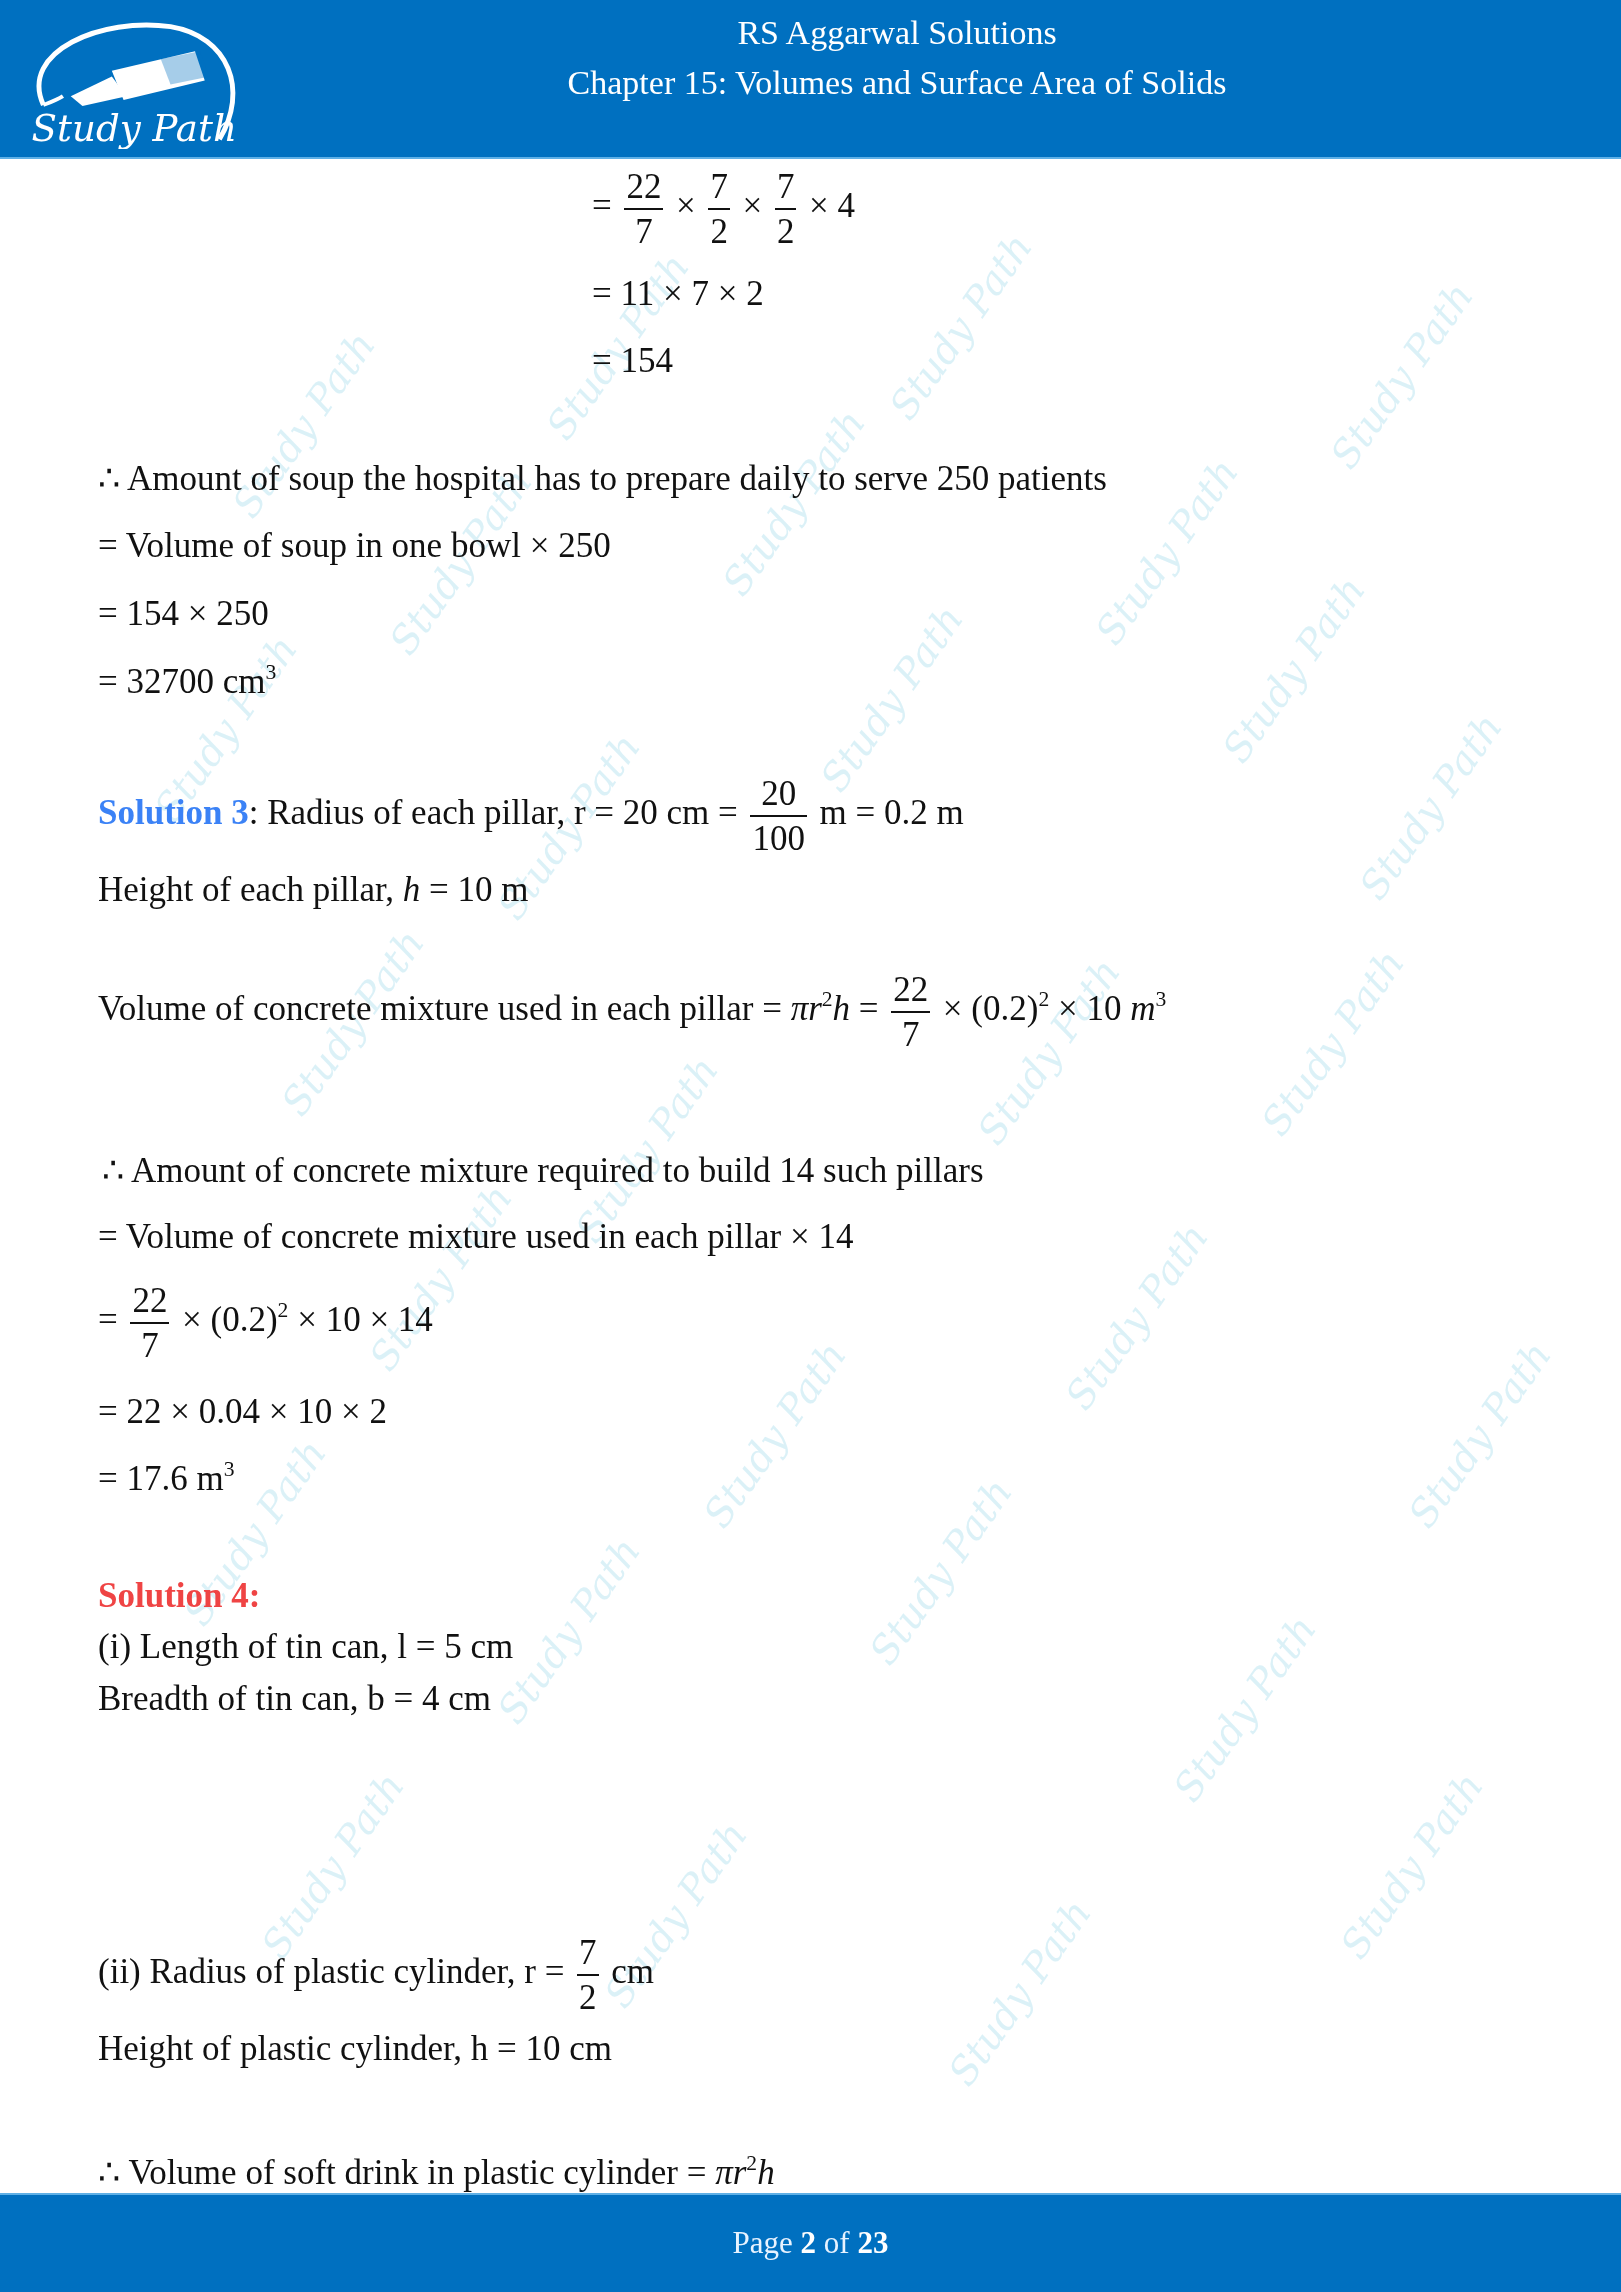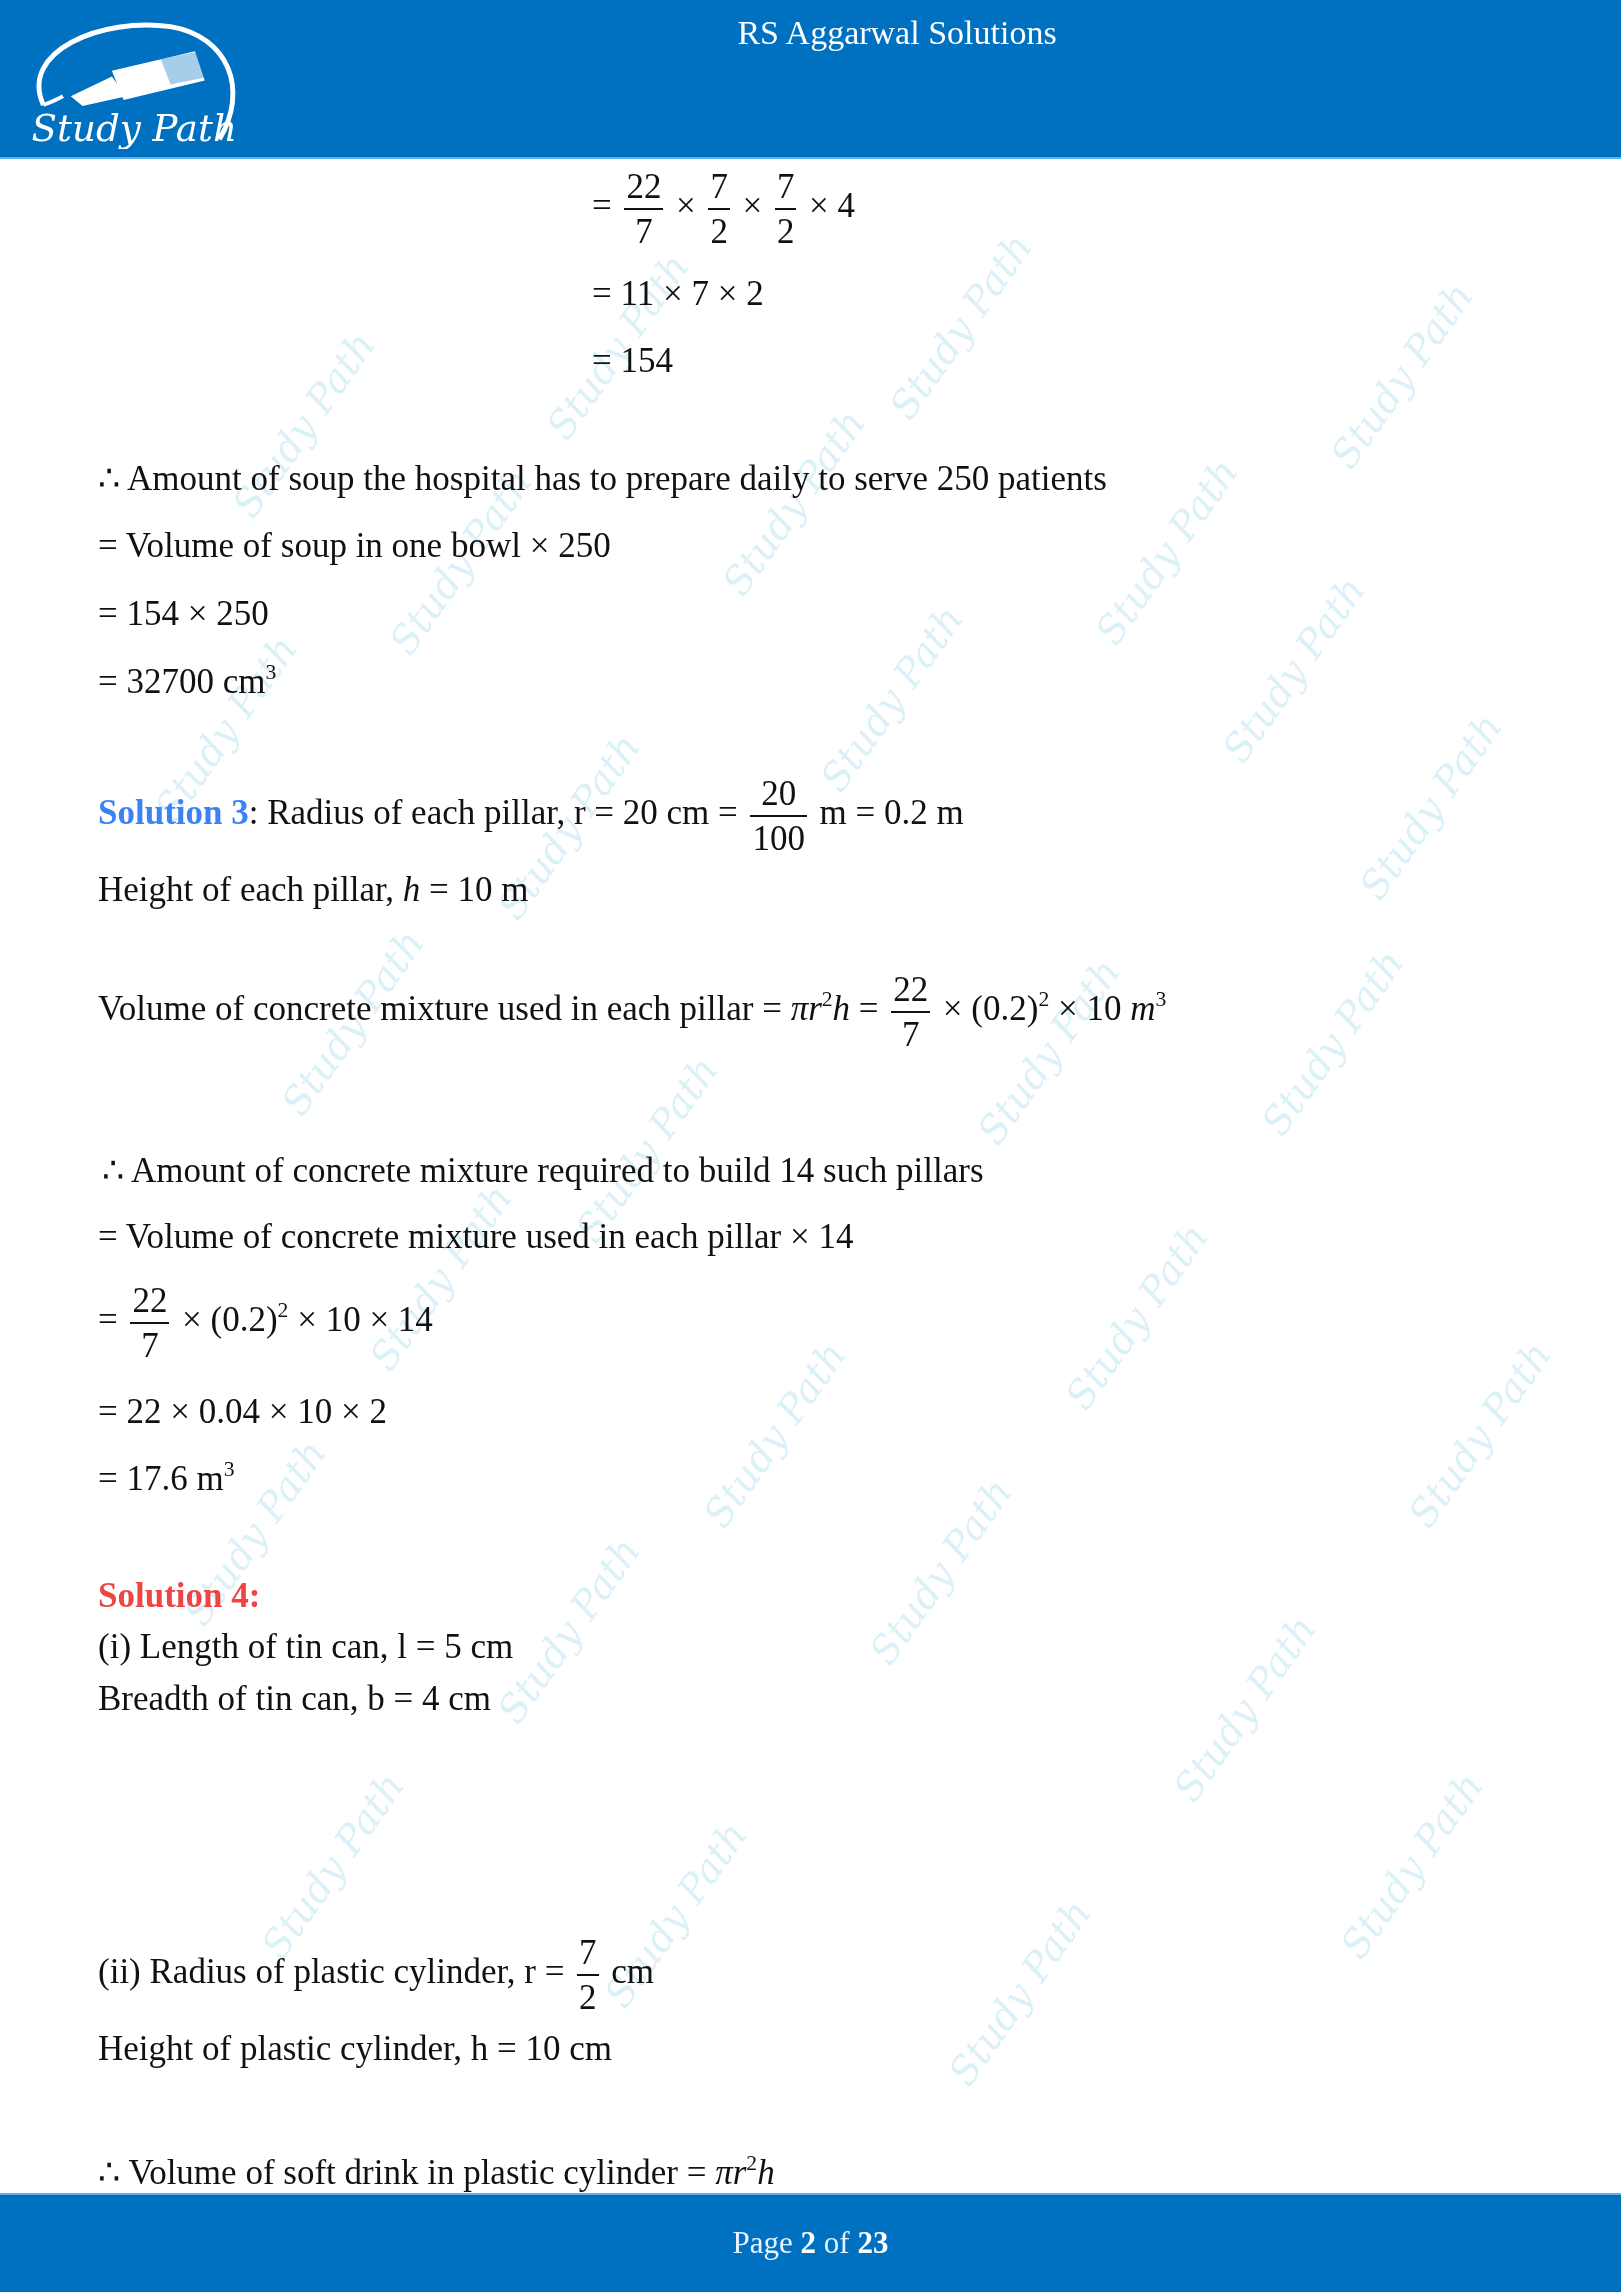--- a/index.html
+++ b/index.html
@@ -51,20 +51,21 @@
   <svg class="logo" viewBox="0 0 230 140">
     <path d="M30 95 C 5 40, 90 5, 160 15 C 220 25, 240 80, 210 130" fill="none" stroke="#fff" stroke-width="5"></path>
     <path d="M30 95 C 38 92, 44 90, 50 86" fill="none" stroke="#fff" stroke-width="4"></path>
     <polygon points="58,86 100,66 115,86 70,96" fill="#fff"></polygon>
     <polygon points="100,60 185,40 195,70 112,90" fill="#fff"></polygon>
     <polygon points="150,48 190,40 200,66 160,74" fill="#0070c0" opacity="0.35"></polygon>
     <text x="18" y="132" font-family="DejaVu Serif, serif" font-style="italic" font-size="38" fill="#fff">Study Path</text>
   </svg>
   <div class="hdr-lines">
     <div>RS Aggarwal Solutions</div>
+    <div>Chapter 15: Volumes and Surface Area of Solids</div>
   </div>
 </div>
 
 <div class="watermarks">
   <span class="wm" style="left:196px;top:245px">Study Path</span>
   <span class="wm" style="left:510px;top:167px">Study Path</span>
   <span class="wm" style="left:853px;top:147px">Study Path</span>
   <span class="wm" style="left:1294px;top:196px">Study Path</span>
   <span class="wm" style="left:353px;top:382px">Study Path</span>
   <span class="wm" style="left:686px;top:323px">Study Path</span>

